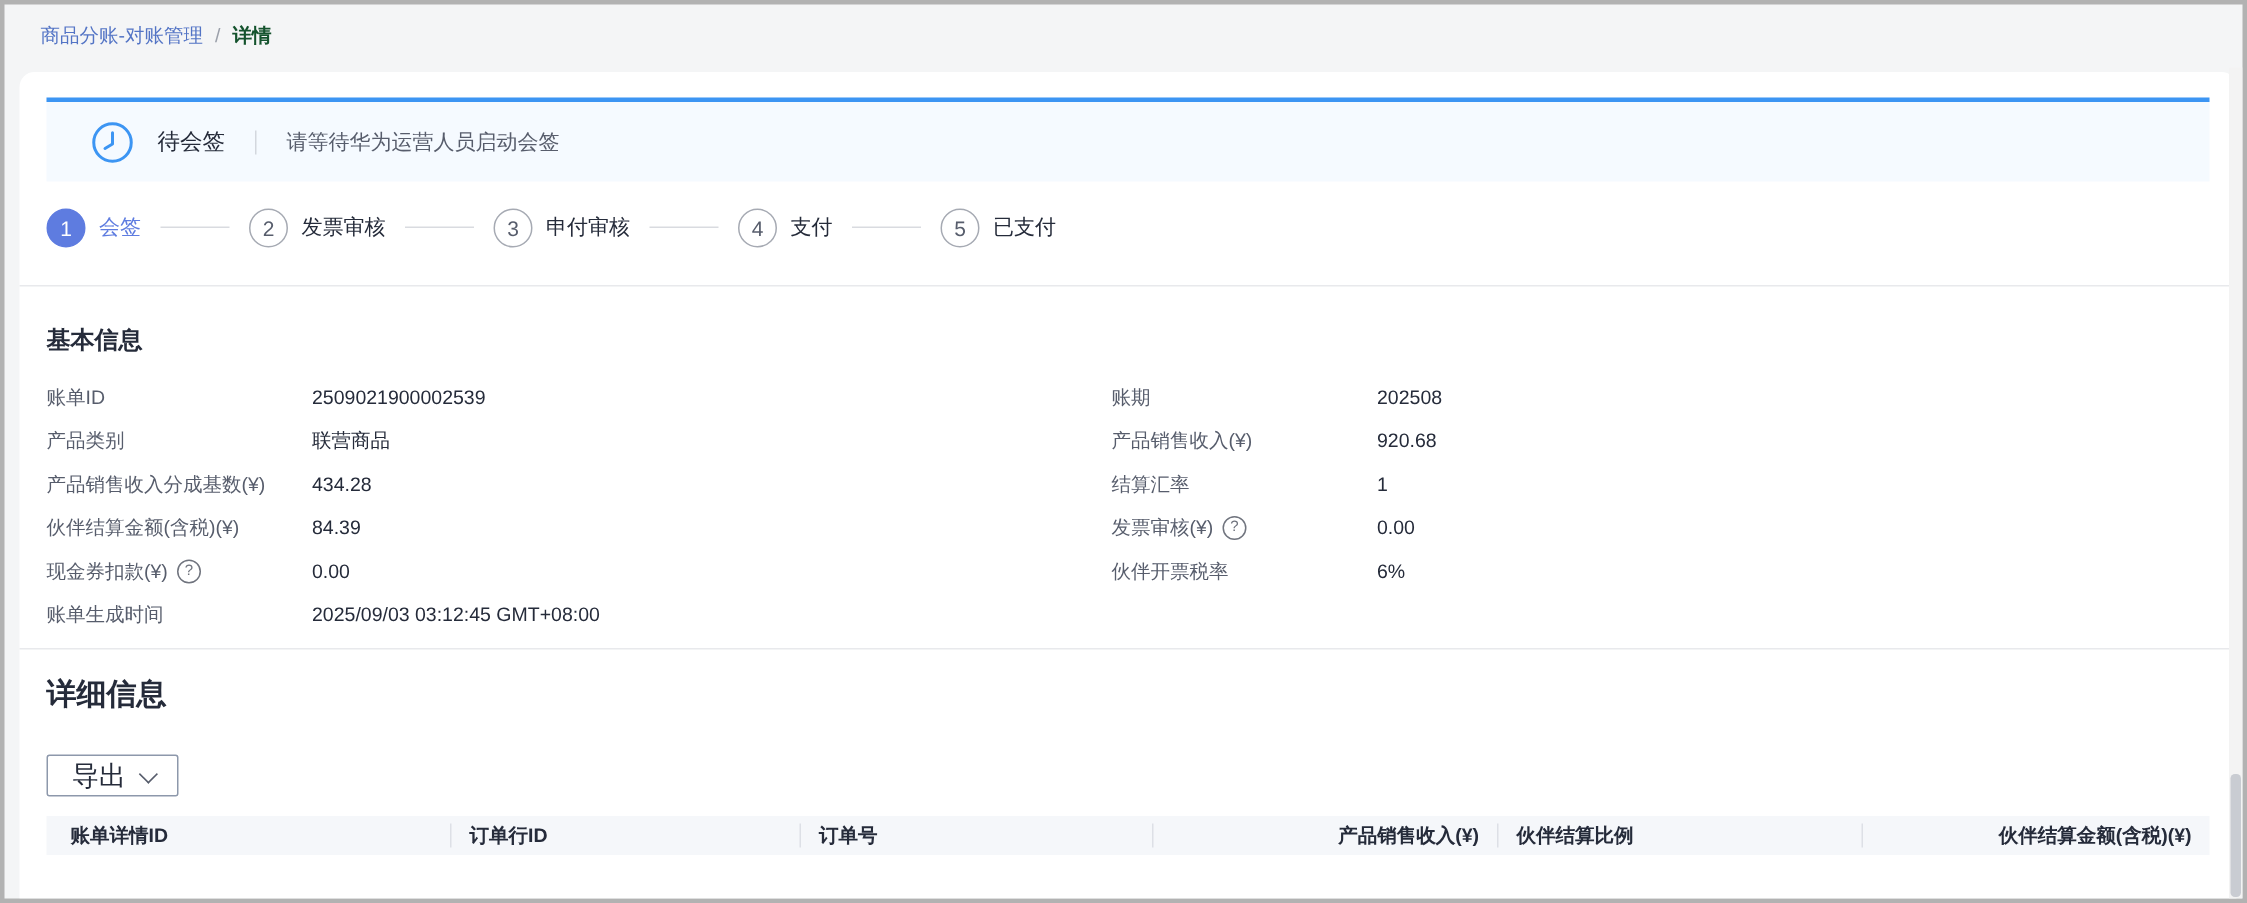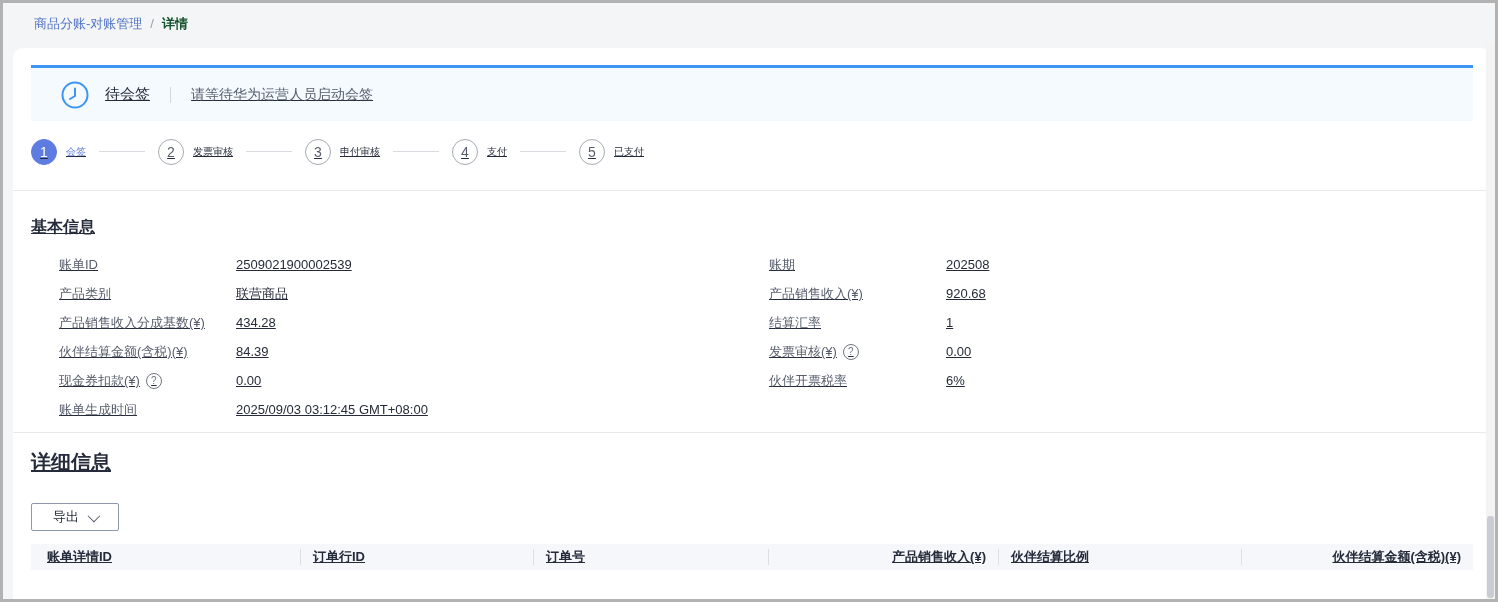--- a/index.html
+++ b/index.html
@@ -2,57 +2,57 @@
 <html><head>
 <meta charset="utf-8">
 <style>
   html,body{margin:0;padding:0;}
   .screen{
     position:relative;width:1498px;height:602px;box-sizing:border-box;
     border:3px solid #b2b2b2;background:#f4f5f6;overflow:hidden;
     font-family:"Liberation Sans","DejaVu Sans",sans-serif;color:#252b3a;
   }
   
-  .breadcrumb{height:41px;display:flex;align-items:center;gap:8px;padding-left:31px;font-size:13px;}
+  .breadcrumb{height:41px;display:flex;align-items:center;gap:8px;padding-left:8px;font-size:13px;margin-left:16px;}
   .bc-link{color:#5374c5;text-decoration:none;cursor:pointer;}
   .bc-sep{color:#9ba0aa;}
   .bc-cur{font-weight:bold;color:#14532d;}
   
   .card{position:absolute;top:45px;left:10px;width:1478px;bottom:0;background:#fff;
-        border-radius:10px 10px 0 0;padding:17px 18px 0 18px;box-sizing:border-box;text-decoration:underline;}
+        border-radius:10px 10px 0 0;padding:17px 18px 0 18px;box-sizing:border-box;}
   
   .banner{border-top:3px solid #3c95f3;background:#f5faff;height:53px;display:flex;align-items:center;padding-left:30px;}
   .clock{width:28px;height:28px;flex:0 0 auto;}
   .banner-status{font-size:15px;color:#252b3a;margin-left:16px;}
   .banner-vsep{width:1px;height:16px;background:#d3d7de;margin:0 20px;}
   .banner-msg{font-size:14px;color:#575d6c;}
   
   .steps{display:flex;align-items:center;margin-top:17px;height:27px;}
   .step{display:flex;align-items:center;}
   .step .num{width:26px;height:26px;border-radius:50%;border:1px solid #a6aab3;color:#575d6c;
              display:flex;align-items:center;justify-content:center;font-size:14px;box-sizing:border-box;background:#fff;}
-  .step .lbl{margin-left:9px;font-size:10px;color:#252b3a;}
+  .step .lbl{margin-left:9px;font-size:14px;color:#252b3a;}
   .step.active .num{background:#5e7ce0;border-color:#5e7ce0;color:#fff;}
   .step.active .lbl{color:#5e7ce0;}
   .conn{width:46px;height:1px;background:#d9dbe0;margin:0 13px;}
   
   .rule{border:none;border-top:1px solid #e8e9ec;margin:25px -18px 0 -18px;}
   .sec-title{font-size:16px;font-weight:bold;margin:26px 0 12px 0;}
   .sec-title.small{font-size:20px;margin-top:16px;}
   
   .cols{display:flex;}
   .col{width:710px;}
   .frow{display:flex;align-items:center;height:29px;font-size:13px;}
-  .frow .flabel{width:177px;color:#575d6c;display:flex;align-items:center;gap:6px;flex:0 0 auto;margin-left:28px;}
+  .frow .flabel{width:177px;color:#575d6c;display:flex;align-items:center;gap:6px;flex:0 0 auto;}
   .frow .fvalue{color:#252b3a;}
   .help{width:14px;height:14px;border-radius:50%;border:1px solid #70747e;color:#70747e;font-size:10px;
         display:inline-flex;align-items:center;justify-content:center;cursor:pointer;flex:0 0 auto;}
   
   .export-btn{margin-top:15px;height:28px;min-width:88px;background:#fff;border:1px solid #8d98ab;border-radius:2px;
-              font-size:13px;color:#252b3a;display:inline-flex;align-items:center;justify-content:center;gap:9px;
+              font-size:18px;color:#252b3a;display:inline-flex;align-items:center;justify-content:center;gap:9px;
               padding:0 14px;cursor:pointer;font-family:inherit;}
   .chev{width:8px;height:8px;border-right:1px solid #575d6c;border-bottom:1px solid #575d6c;
         transform:rotate(45deg) translateY(-2px);}
   
   .tbl{margin-top:13px;width:1442px;font-size:13px;}
   .thead{display:flex;height:26px;background:#f5f7fa;align-items:center;}
   .th{box-sizing:border-box;padding:0 12px;font-weight:600;color:#252b3a;height:16px;line-height:16px;}
   .th + .th{border-left:1px solid #dde0e6;}
   .trow{display:flex;height:40px;align-items:center;border-bottom:1px solid #eef0f4;}
   .td{box-sizing:border-box;padding:0 12px;}

